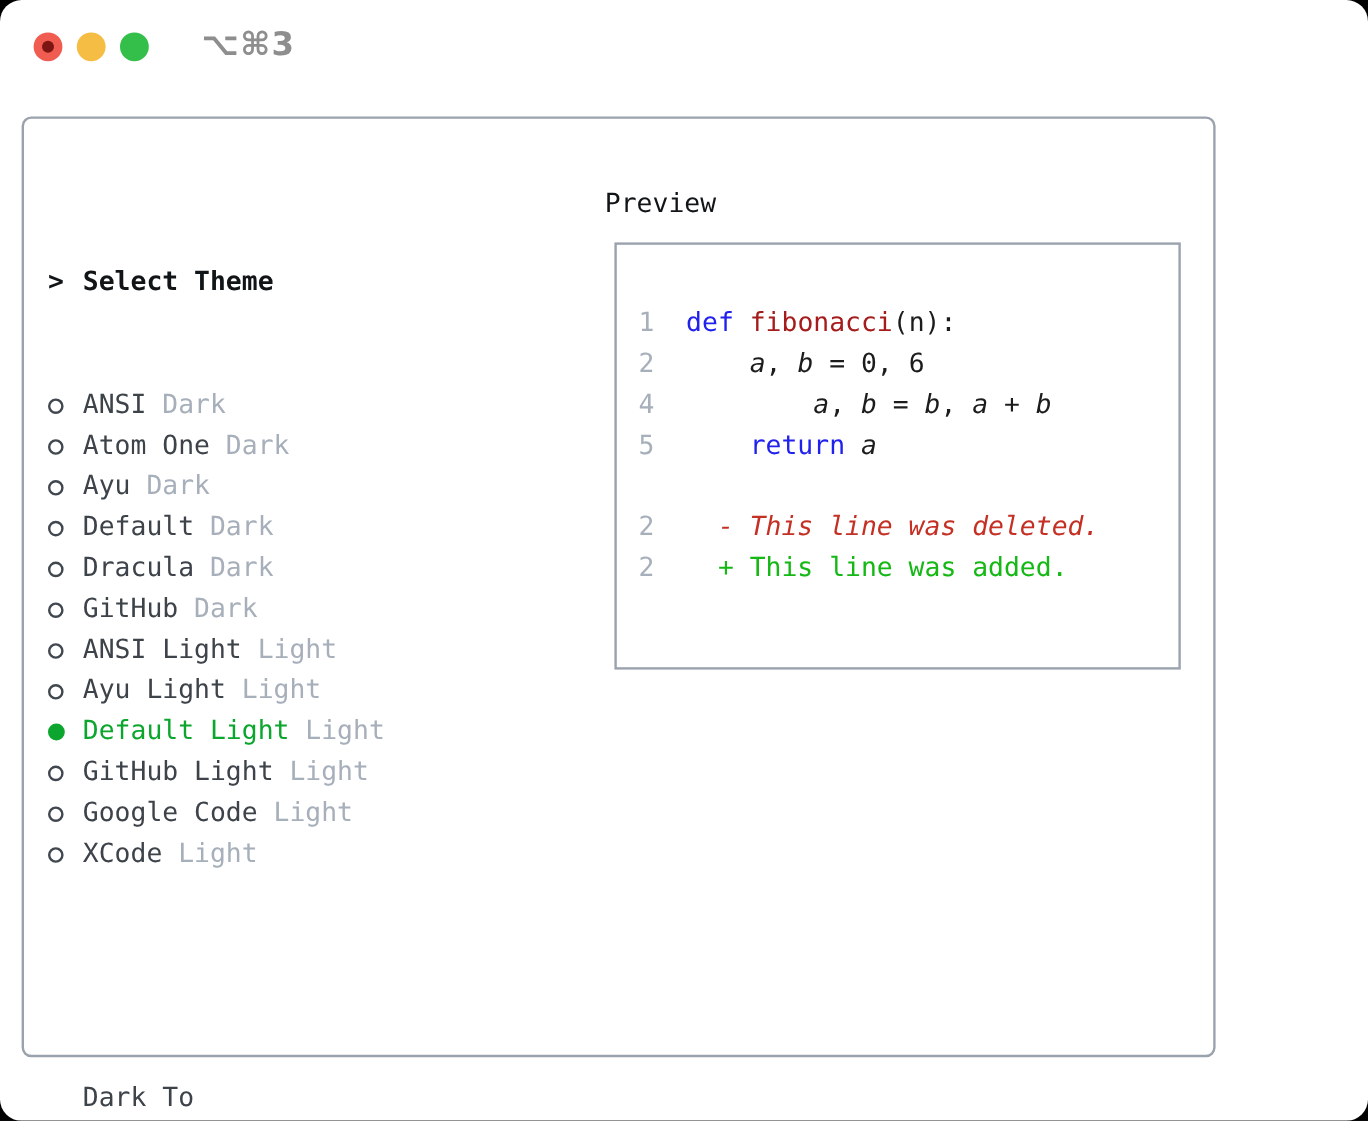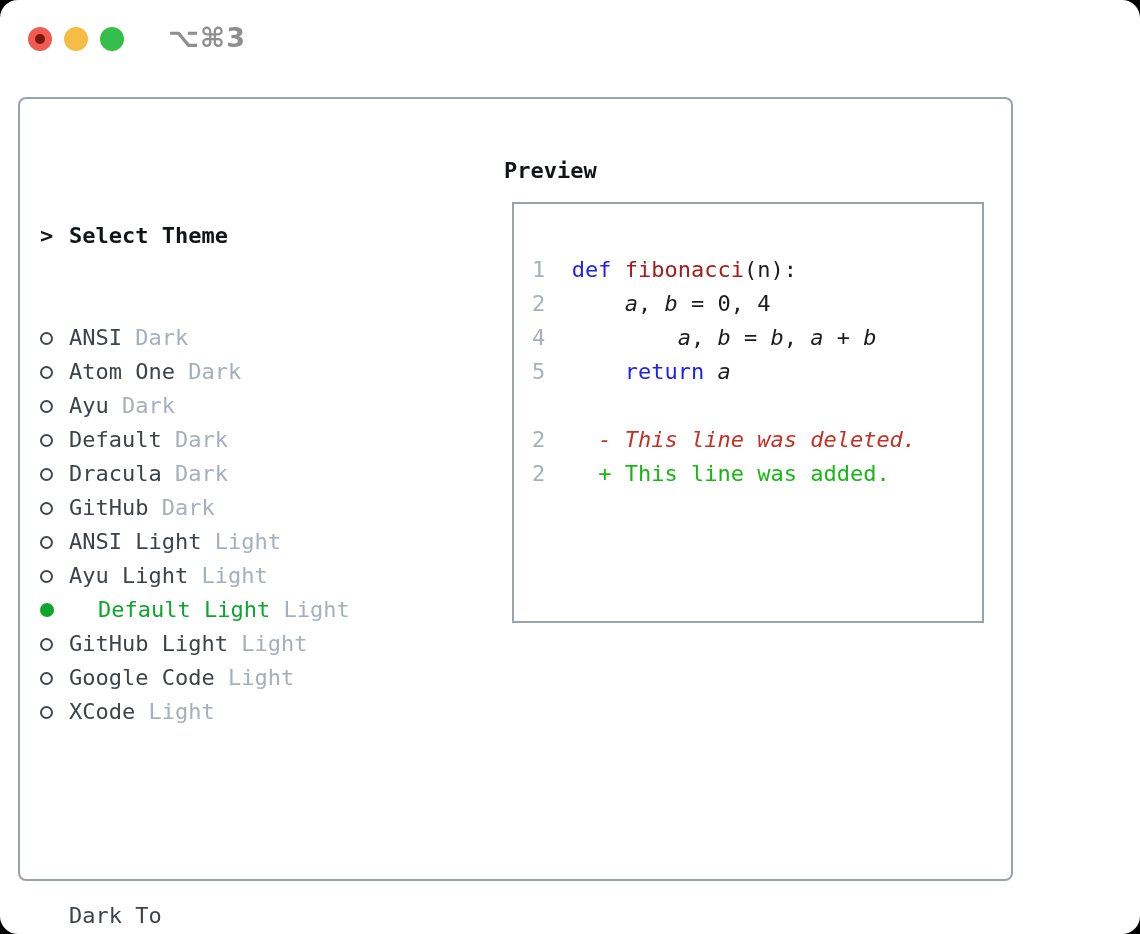--- a/index.html
+++ b/index.html
@@ -24,27 +24,27 @@
   
   .left-col{position:absolute;left:20px;top:52px;font-size:22px;line-height:34px;
     color:var(--item_text);white-space:pre;}
   .row{height:34px;display:flex;align-items:center;}
   .marker{display:inline-flex;width:29px;flex:0 0 29px;align-items:center;}
   .prompt{font-weight:bold;color:var(--header_text);}
   .hdr{font-weight:bold;color:var(--header_text);}
   .circle{width:13px;height:13px;border-radius:50%;border:2px solid var(--circle_gray);
     box-sizing:border-box;}
   .circle.filled{border:none;background:var(--select_green);width:14px;height:14px;}
-  .row.selected .name{color:var(--select_green);margin-left:29px;}
+  .row.selected .name{color:var(--select_green);}
   .muted{color:var(--muted_gray);}
   .spacer{height:34px;}
   
   .preview-label{position:absolute;left:484px;top:55px;height:34px;line-height:34px;
-    font-size:22px;font-weight:bold;color:var(--header_text);}
-  .preview-box{position:absolute;left:492px;top:103px;width:472px;height:421px;
+    font-size:22px;font-weight:normal;color:var(--header_text);}
+  .preview-box{position:absolute;left:492px;top:103px;width:472px;height:356px;
     border:2px solid var(--border_gray);background:#fff;box-sizing:border-box;
     padding:49px 0 0 18px;font-size:22px;line-height:34px;}
   .code-line{height:34px;white-space:pre;}
   .code-line span{white-space:pre;}
   .ln{color:var(--line_number_gray);}
   .kw{color:var(--keyword_blue);}
   .fn{color:var(--function_red);}
   .pl{color:#1c1c1c;}
   .it{color:#1c1c1c;font-style:italic;}
   .ctx{color:var(--context_gray);}
@@ -76,21 +76,21 @@
       
       
       
       
     </div>
 
     <div class="preview-label">Preview</div>
     <div class="preview-box">
       <div id="preview-lines">
           <div class="code-line"><span class="ln">1  </span><span class="kw">def</span><span class="pl"> </span><span class="fn">fibonacci</span><span class="pl">(n):</span></div>
-          <div class="code-line"><span class="ln">2  </span><span class="pl">    </span><span class="it">a</span><span class="pl">, </span><span class="it">b</span><span class="pl"> = 0, 4</span></div>
+          <div class="code-line"><span class="ln">2  </span><span class="pl">    </span><span class="it">a</span><span class="pl">, </span><span class="it">b</span><span class="pl"> = 0, 6</span></div>
           <div class="code-line"><span class="ln">4  </span><span class="pl">        </span><span class="it">a</span><span class="pl">, </span><span class="it">b</span><span class="pl"> = </span><span class="it">b</span><span class="pl">, </span><span class="it">a</span><span class="pl"> + </span><span class="it">b</span></div>
           <div class="code-line"><span class="ln">5  </span><span class="pl">    </span><span class="kw">return</span><span class="pl"> </span><span class="it">a</span></div>
           <div class="code-line"></div>
           <div class="code-line"><span class="ln">2</span><span class="del">    - This line was deleted.</span></div>
           <div class="code-line"><span class="ln">2</span><span class="add">    + This line was added.</span></div>
         </div>
     </div>
 
   </div>
 </div>

